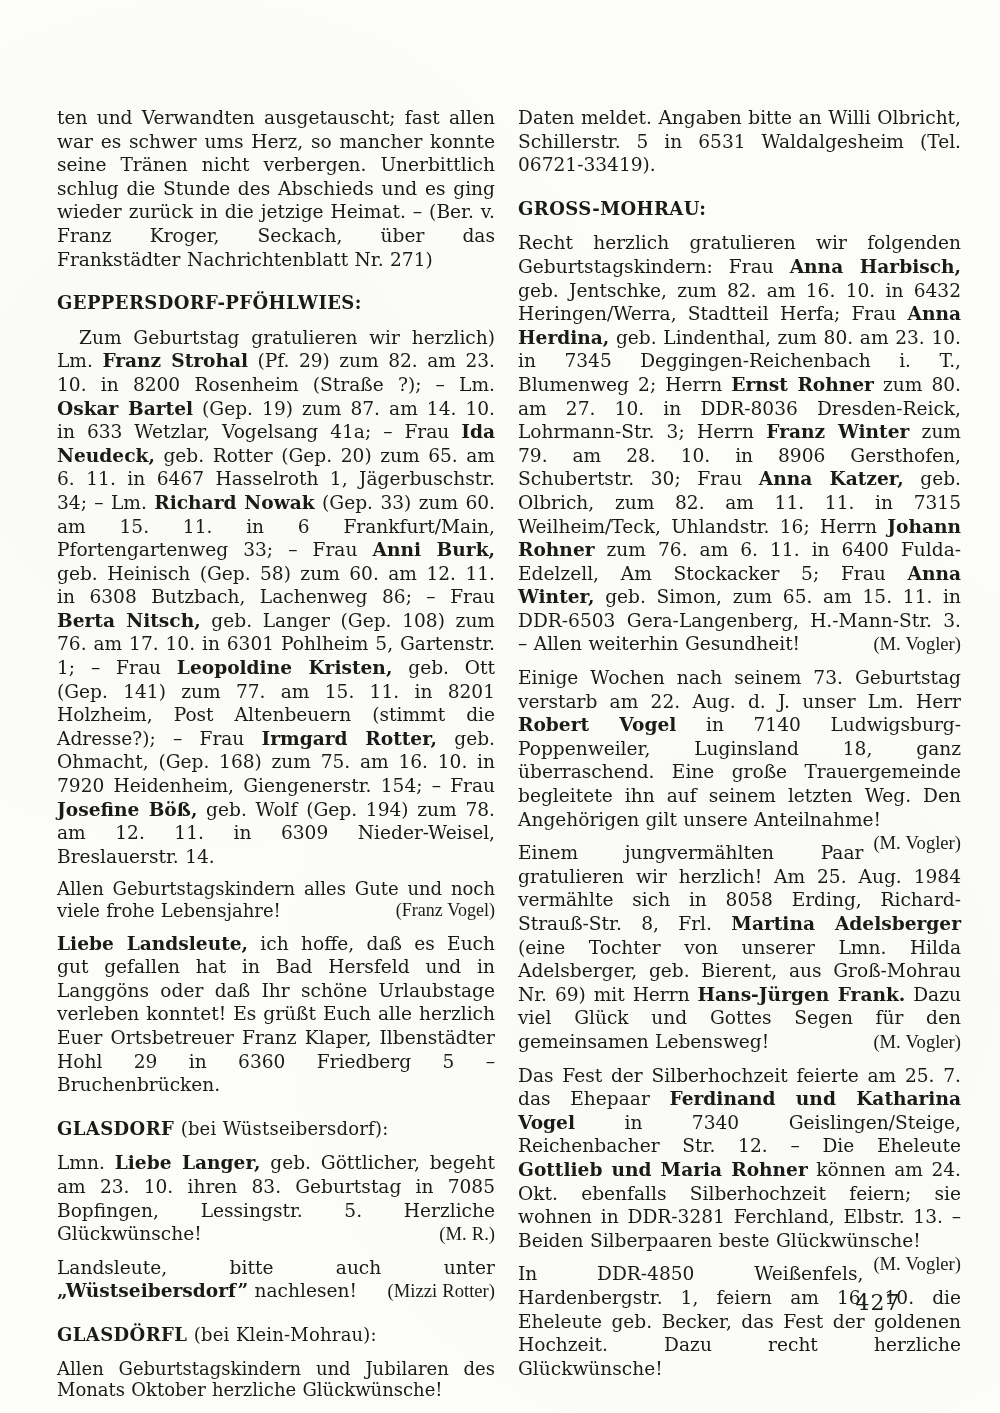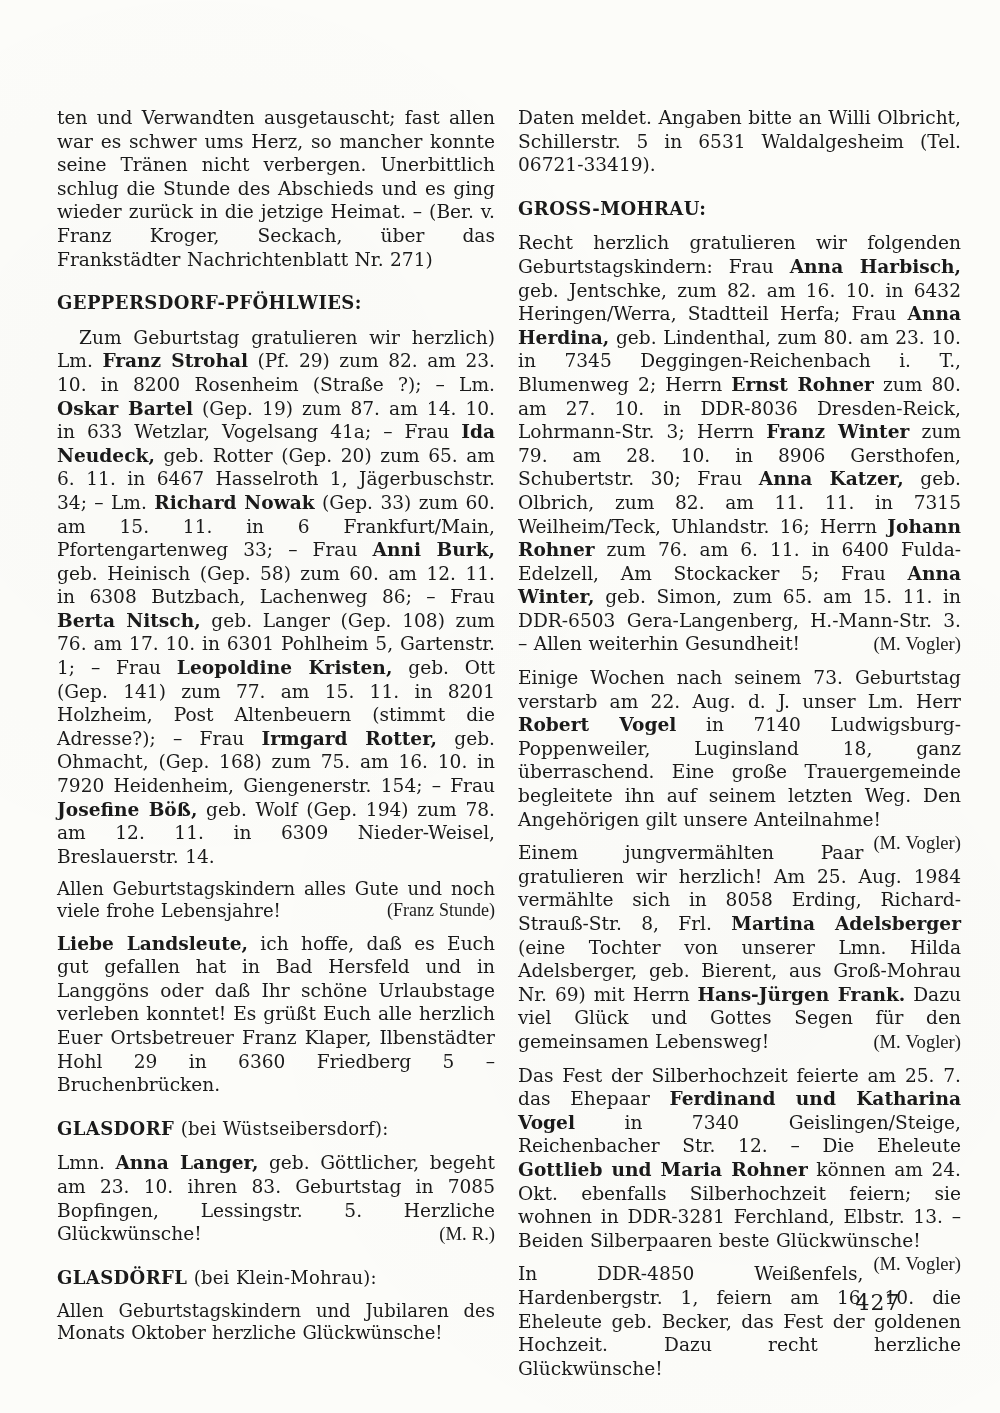--- a/index.html
+++ b/index.html
@@ -61,28 +61,29 @@
 <div class="sheet">
 
   <div class="col col-left">
 
     <p class="para"><span>ten und Verwandten ausgetauscht; fast allen war es schwer ums Herz, so mancher konnte seine Tränen nicht verbergen. Unerbittlich schlug die Stunde des Abschieds und es ging wieder zurück in die jetzige Heimat. – (Ber. v. Franz Kroger, Seckach, über das Frankstädter Nachrichtenblatt Nr. 271)</span></p>
 
     <h3 class="heading"><span><b>GEPPERSDORF-PFÖHLWIES:</b></span></h3>
 
     <p class="para indent"><span>Zum Geburtstag gratulieren wir herzlich) Lm. <b>Franz Strohal</b> (Pf. 29) zum 82. am 23. 10. in 8200 Rosenheim (Straße ?); – Lm. <b>Oskar Bartel</b> (Gep. 19) zum 87. am 14. 10. in 633 Wetzlar, Vogelsang 41a; – Frau <b>Ida Neudeck,</b> geb. Rotter (Gep. 20) zum 65. am 6. 11. in 6467 Hasselroth 1, Jägerbuschstr. 34; – Lm. <b>Richard Nowak</b> (Gep. 33) zum 60. am 15. 11. in 6 Frankfurt/Main, Pfortengartenweg 33; – Frau <b>Anni Burk,</b> geb. Heinisch (Gep. 58) zum 60. am 12. 11. in 6308 Butzbach, Lachenweg 86; – Frau <b>Berta Nitsch,</b> geb. Langer (Gep. 108) zum 76. am 17. 10. in 6301 Pohlheim 5, Gartenstr. 1; – Frau <b>Leopoldine Kristen,</b> geb. Ott (Gep. 141) zum 77. am 15. 11. in 8201 Holzheim, Post Altenbeuern (stimmt die Adresse?); – Frau <b>Irmgard Rotter,</b> geb. Ohmacht, (Gep. 168) zum 75. am 16. 10. in 7920 Heidenheim, Giengenerstr. 154; – Frau <b>Josefine Böß,</b> geb. Wolf (Gep. 194) zum 78. am 12. 11. in 6309 Nieder-Weisel, Breslauerstr. 14.</span></p>
 
-    <p class="para small"><span>Allen Geburtstagskindern alles Gute und noch viele frohe Lebensjahre!</span><span class="sig">(Franz Stunde)</span></p>
+    <p class="para small"><span>Allen Geburtstagskindern alles Gute und noch viele frohe Lebensjahre!</span><span class="sig">(Franz Vogel)</span></p>
 
     <p class="para"><span><b>Liebe Landsleute,</b> ich hoffe, daß es Euch gut gefallen hat in Bad Hersfeld und in Langgöns oder daß Ihr schöne Urlaubstage verleben konntet! Es grüßt Euch alle herzlich Euer Ortsbetreuer Franz Klaper, Ilbenstädter Hohl 29 in 6360 Friedberg 5 – Bruchenbrücken.</span></p>
 
     <h3 class="heading"><span><b>GLASDORF</b> (bei Wüstseibersdorf):</span></h3>
 
-    <p class="para"><span>Lmn. <b>Anna Langer,</b> geb. Göttlicher, begeht am 23. 10. ihren 83. Geburtstag in 7085 Bopfingen, Lessingstr. 5. Herzliche Glückwünsche!</span><span class="sig">(M. R.)</span></p>
+    <p class="para"><span>Lmn. <b>Liebe Langer,</b> geb. Göttlicher, begeht am 23. 10. ihren 83. Geburtstag in 7085 Bopfingen, Lessingstr. 5. Herzliche Glückwünsche!</span><span class="sig">(M. R.)</span></p>
 
+    <p class="para"><span>Landsleute, bitte auch unter <b>„Wüstseibersdorf”</b> nachlesen!</span><span class="sig">(Mizzi Rotter)</span></p>
 
     <h3 class="heading"><span><b>GLASDÖRFL</b> (bei Klein-Mohrau):</span></h3>
 
     <p class="para small" style="margin-bottom:2px;"><span>Allen Geburtstagskindern und Jubilaren des Monats Oktober herzliche Glückwünsche!</span></p>
 
   </div>
 
   <div class="col col-right">
 
     <p class="para"><span>Daten meldet. Angaben bitte an Willi Olbricht, Schillerstr. 5 in 6531 Waldalgesheim (Tel. 06721-33419).</span></p>

